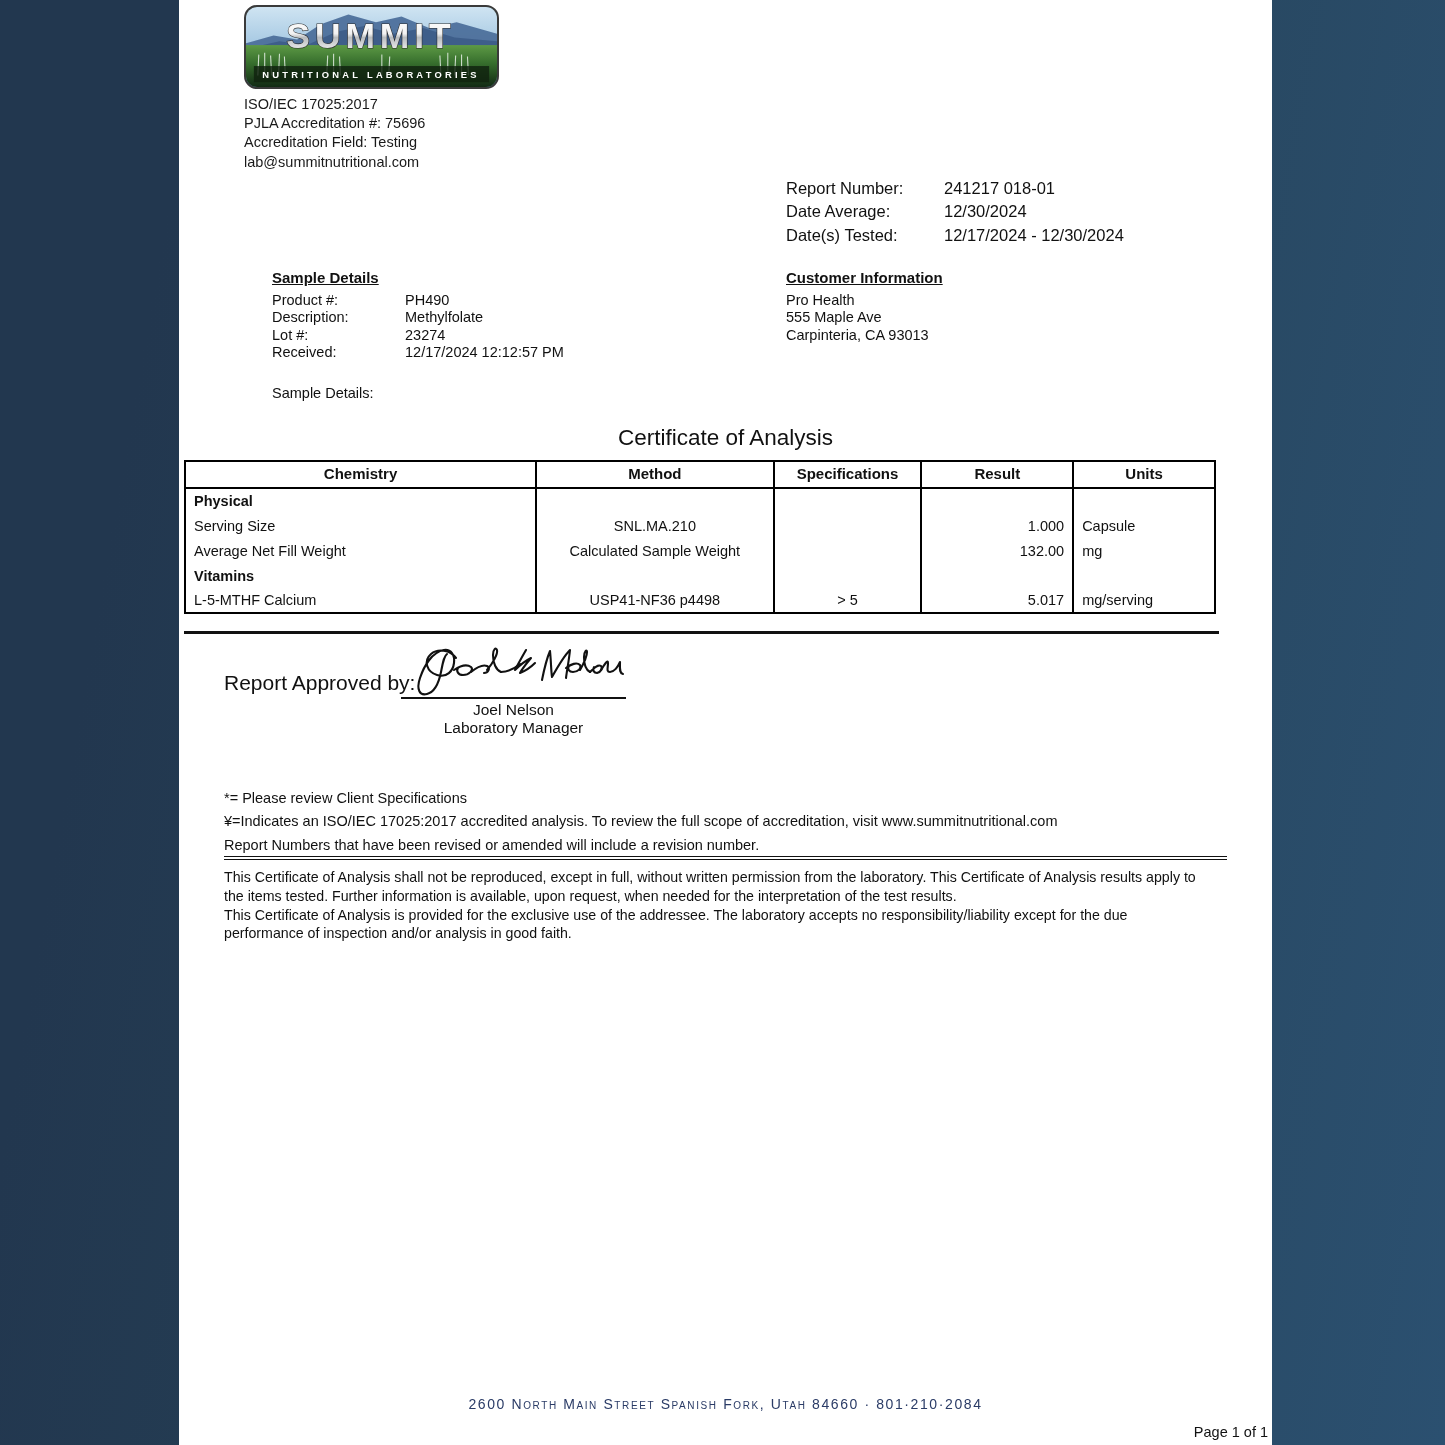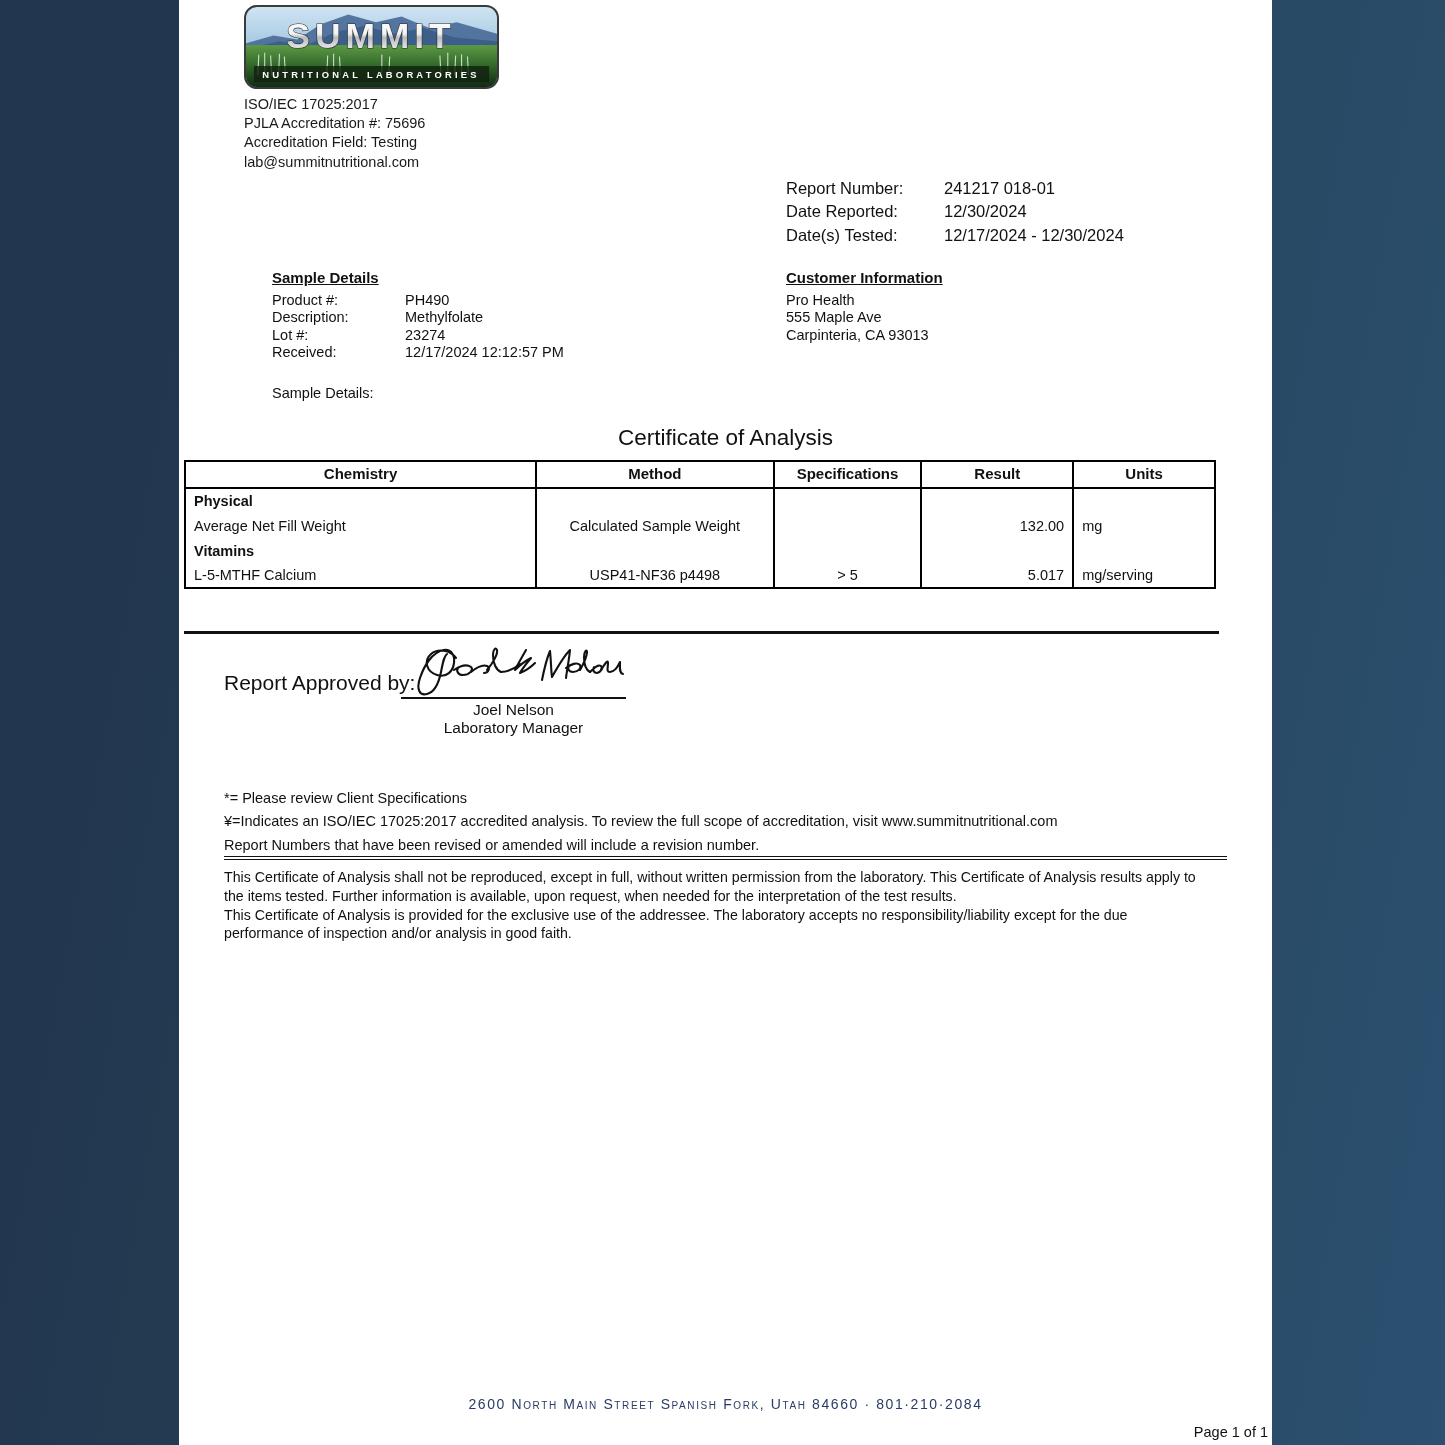--- a/index.html
+++ b/index.html
@@ -315,21 +315,21 @@
       <div>Accreditation Field: Testing</div>
       <div>lab@summitnutritional.com</div>
     </div>
 
     <div class="report-meta">
       <div class="row">
         <span class="lbl">Report Number:</span>
         <span class="val">241217 018-01</span>
       </div>
       <div class="row">
-        <span class="lbl">Date Reported:</span>
+        <span class="lbl">Date Average:</span>
         <span class="val">12/30/2024</span>
       </div>
       <div class="row">
         <span class="lbl">Date(s) Tested:</span>
         <span class="val">12/17/2024 - 12/30/2024</span>
       </div>
     </div>
 
     <div class="sample-details">
       <div class="sect-head">Sample Details</div>
@@ -373,20 +373,27 @@
             <th class="c-units">Units</th>
           </tr>
         </thead>
         <tbody id="results-body">
             <tr>
               <td class="c-chem grp-label">Physical</td>
               <td class="c-method"></td>
               <td class="c-spec"></td>
               <td class="c-result"></td>
               <td class="c-units u-last"></td>
+            </tr>
+            <tr>
+              <td class="c-chem">Serving Size</td>
+              <td class="c-method">SNL.MA.210</td>
+              <td class="c-spec"></td>
+              <td class="c-result">1.000</td>
+              <td class="c-units u-last">Capsule</td>
             </tr>
             <tr>
               <td class="c-chem">Average Net Fill Weight</td>
               <td class="c-method">Calculated Sample Weight</td>
               <td class="c-spec"></td>
               <td class="c-result">132.00</td>
               <td class="c-units u-last">mg</td>
             </tr>
             <tr>
               <td class="c-chem grp-label">Vitamins</td>

